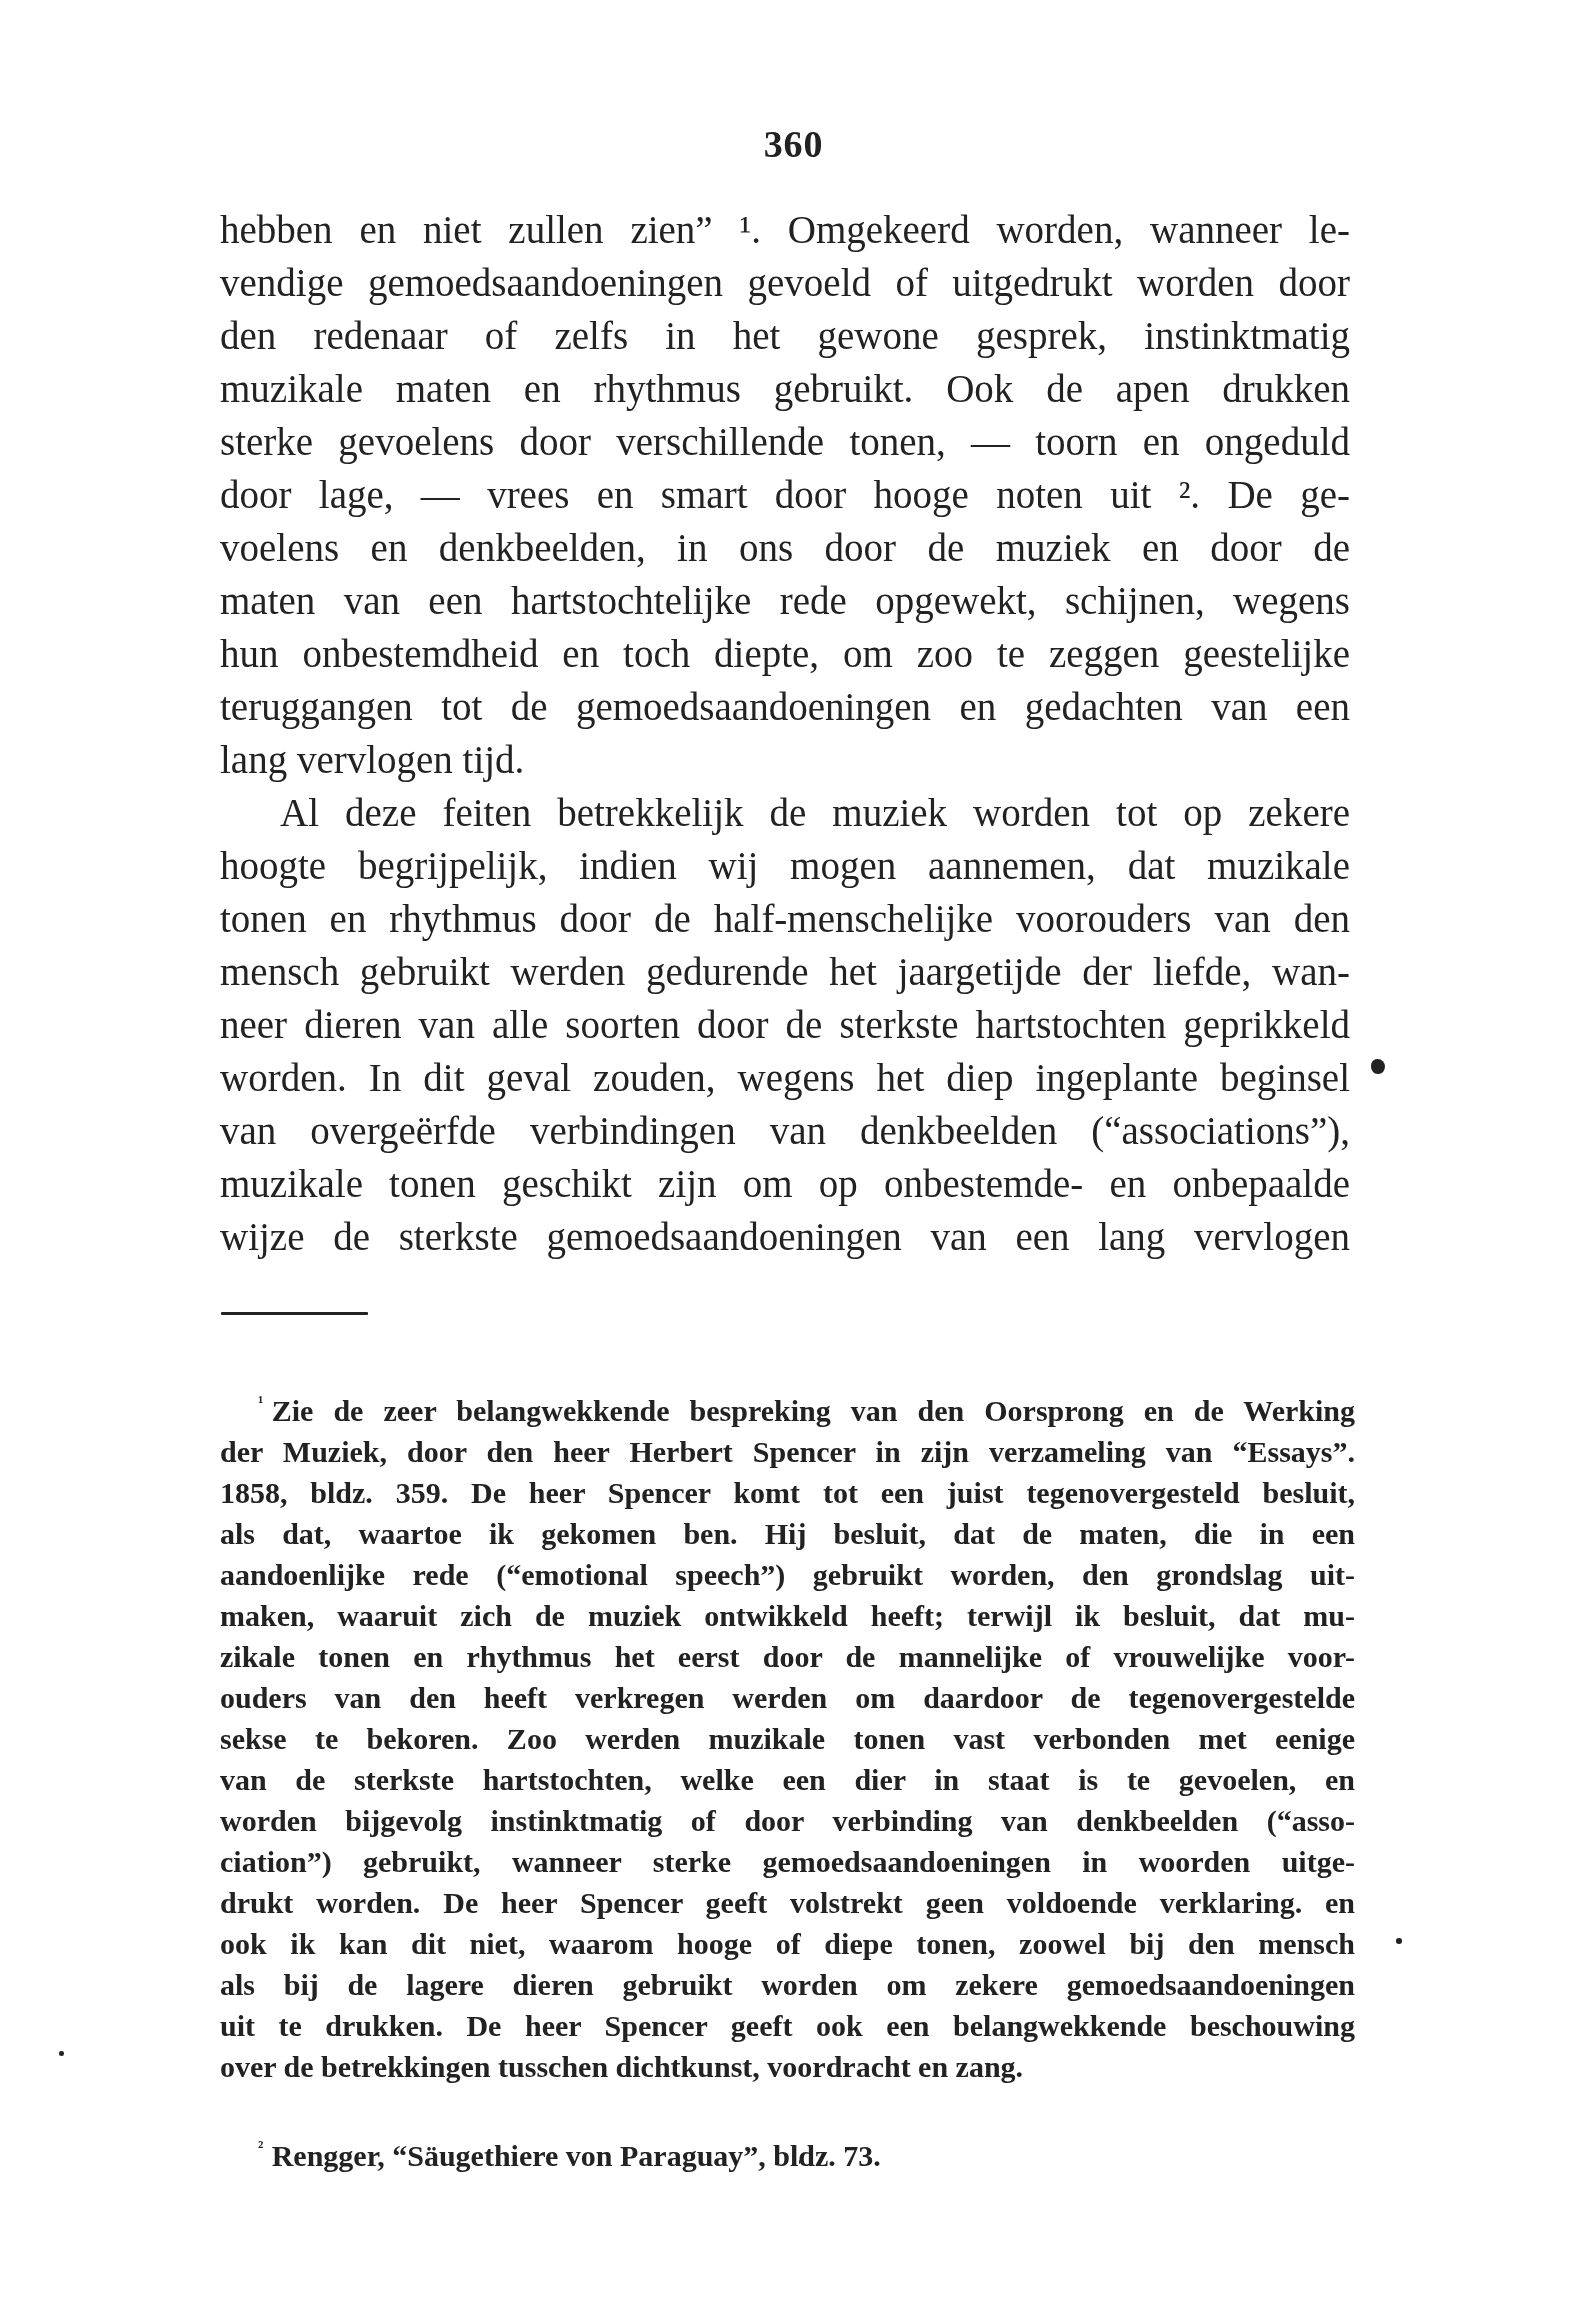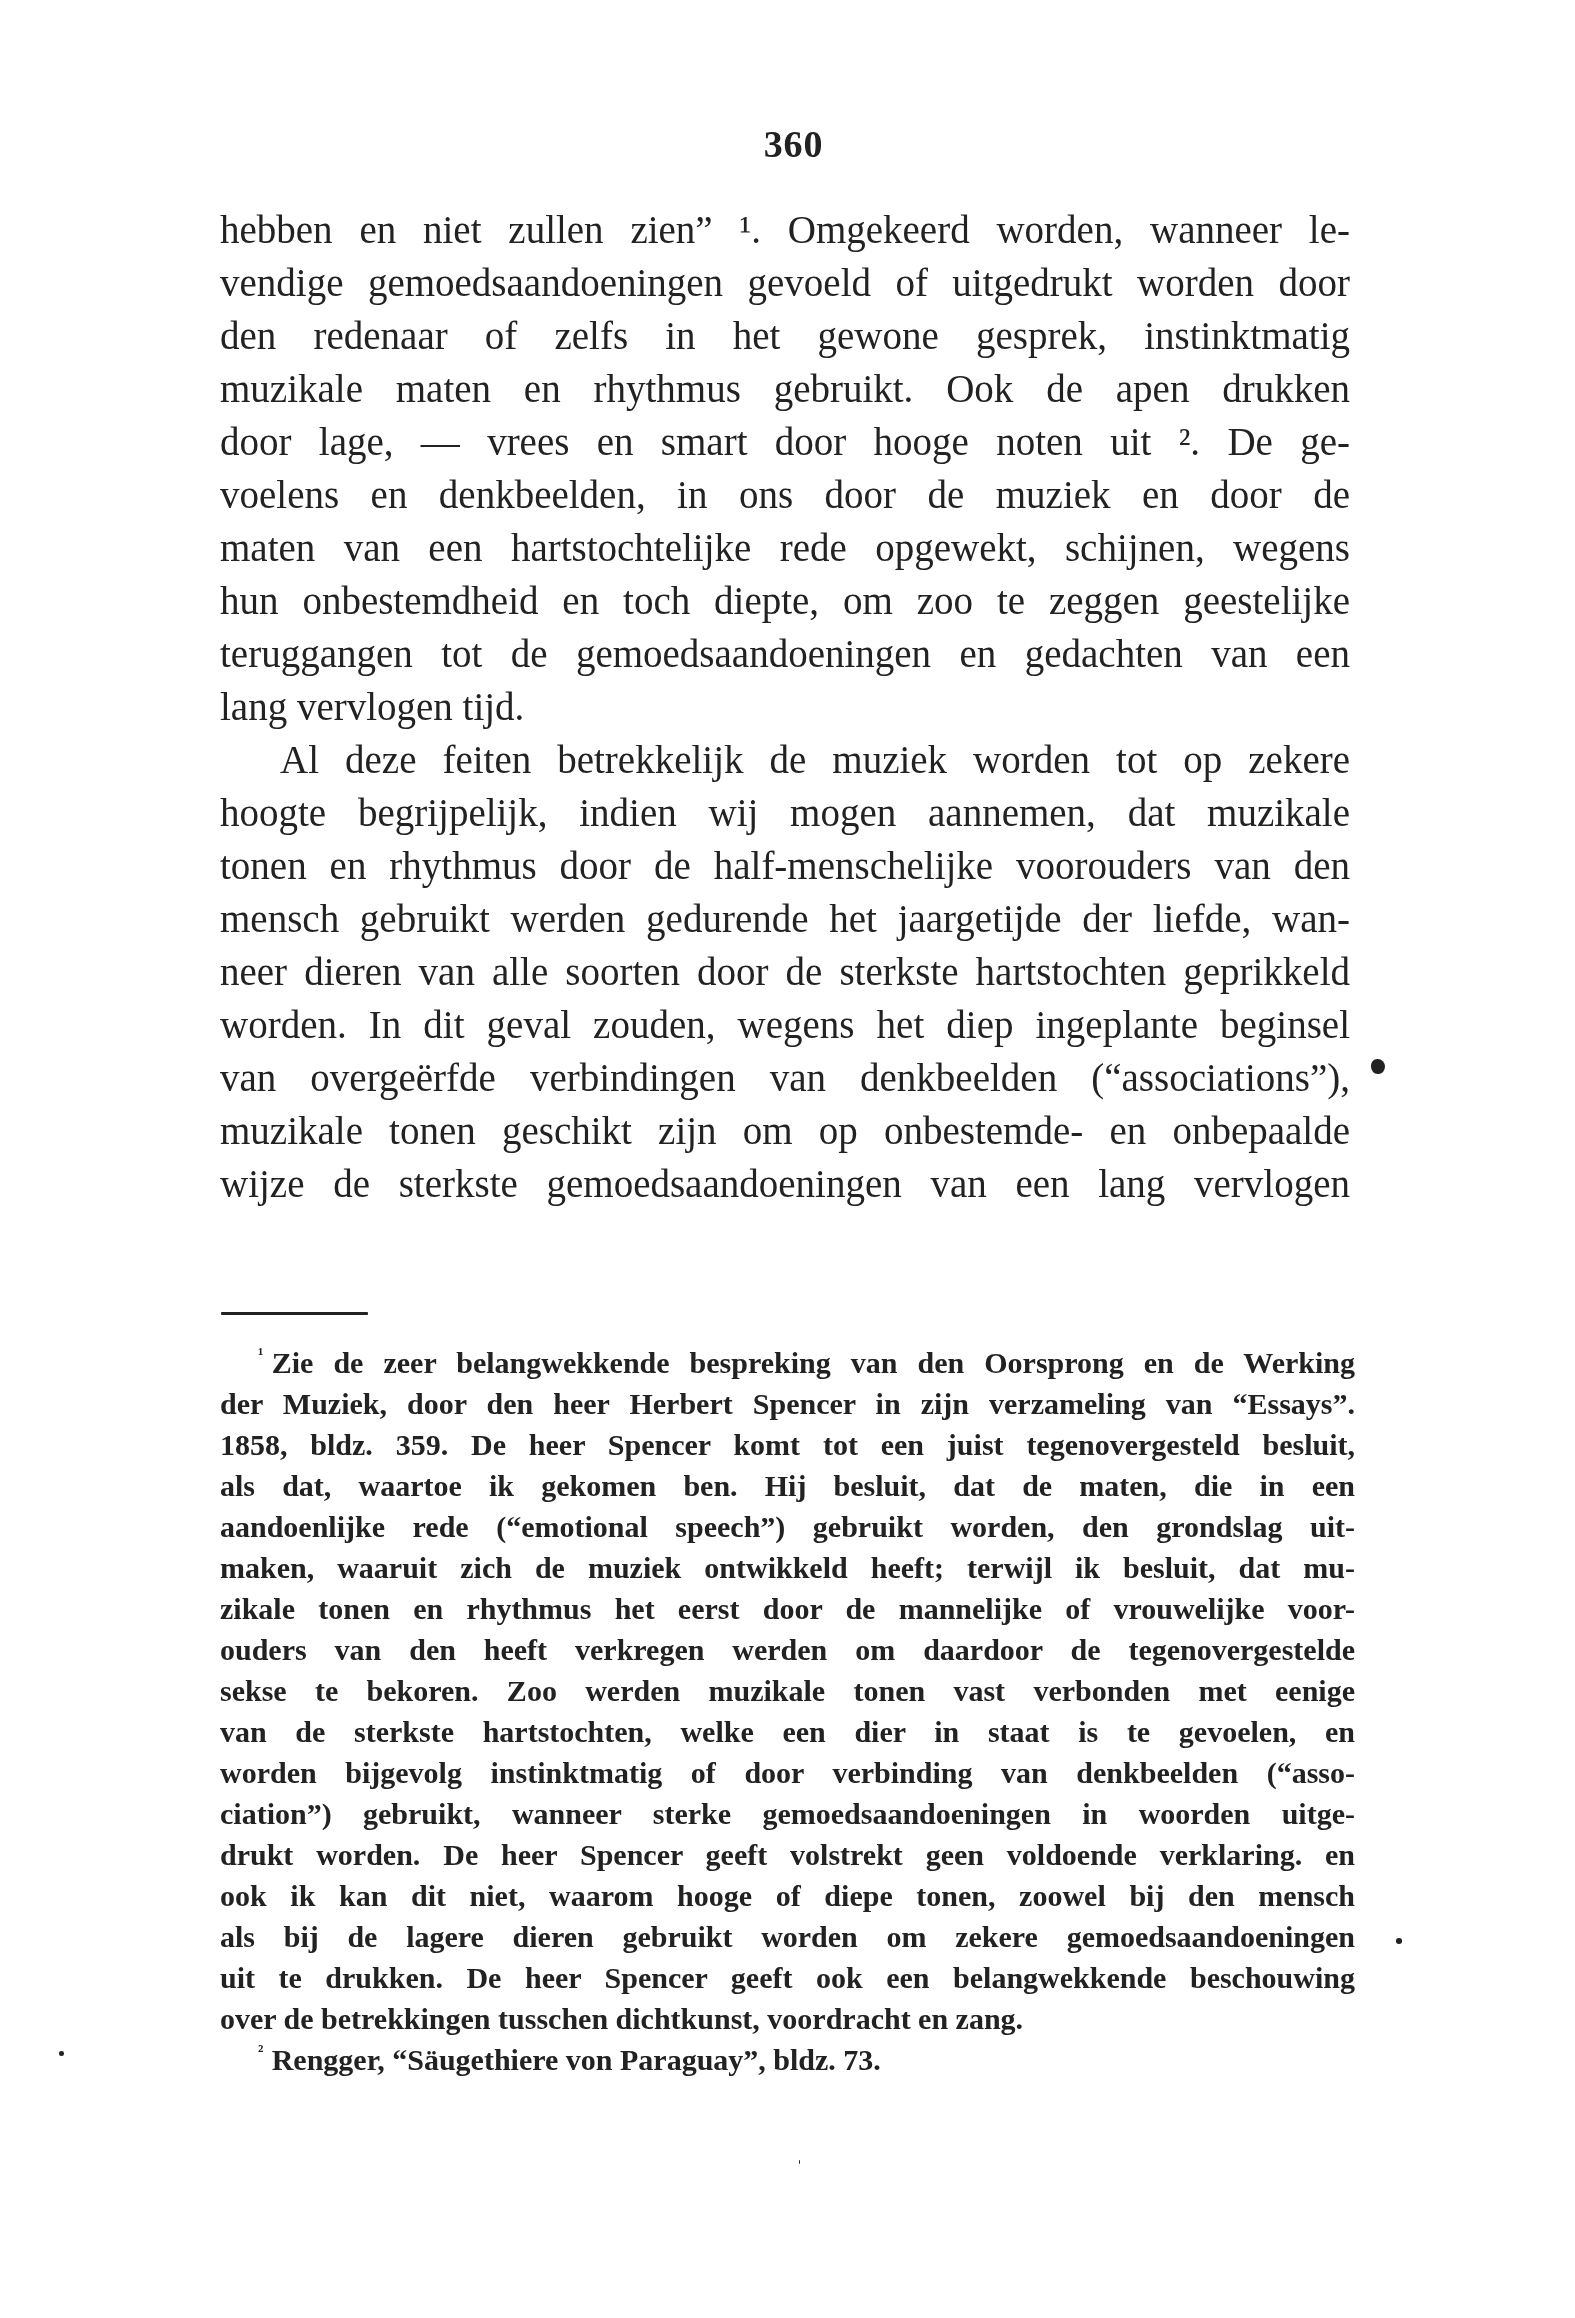--- a/index.html
+++ b/index.html
@@ -20,36 +20,37 @@
   .line.last { text-align: left; text-align-last: left; }
   .line.indent { padding-left: 60px; }
   .footnote-rule { position: absolute; left: 221px; top: 1312px; width: 147px; height: 2.8px; background: #222222; border-radius: 0.9px; }
   .footnotes {
     position: absolute; left: 220px; top: 1342px; width: 1135px;
     font-family: "Liberation Serif", "DejaVu Serif", serif; font-weight: bold;
     font-size: 30px; line-height: 41px;
   }
   .fline { display: block; height: 41px; white-space: nowrap; text-align: justify; text-align-last: justify; }
   .fline.last { text-align: left; text-align-last: left; }
-  .fline.indent { padding-left: 38px; }
+  .fline.indent { padding-left: 38px; margin-top: 48px; }
   .fnum { font-size: 0.6em; vertical-align: 0.7em; line-height: 0; margin-right: 8.3px; }
   .speck { position: absolute; background: #222222; border-radius: 50%; }
 </style>
 </head>
 <body>
 
 <div class="page">
 
   <div class="page-number">360</div>
 
   <div class="body-text">
     <span class="line">hebben en niet zullen zien” ¹. Omgekeerd worden, wanneer le-</span>
     <span class="line">vendige gemoedsaandoeningen gevoeld of uitgedrukt worden door</span>
     <span class="line">den redenaar of zelfs in het gewone gesprek, instinktmatig</span>
     <span class="line">muzikale maten en rhythmus gebruikt. Ook de apen drukken</span>
+    <span class="line">sterke gevoelens door verschillende tonen, — toorn en ongeduld</span>
     <span class="line">door lage, — vrees en smart door hooge noten uit ². De ge-</span>
     <span class="line">voelens en denkbeelden, in ons door de muziek en door de</span>
     <span class="line">maten van een hartstochtelijke rede opgewekt, schijnen, wegens</span>
     <span class="line">hun onbestemdheid en toch diepte, om zoo te zeggen geestelijke</span>
     <span class="line">teruggangen tot de gemoedsaandoeningen en gedachten van een</span>
     <span class="line last">lang vervlogen tijd.</span>
     <span class="line indent">Al deze feiten betrekkelijk de muziek worden tot op zekere</span>
     <span class="line">hoogte begrijpelijk, indien wij mogen aannemen, dat muzikale</span>
     <span class="line">tonen en rhythmus door de half-menschelijke voorouders van den</span>
     <span class="line">mensch gebruikt werden gedurende het jaargetijde der liefde, wan-</span>

